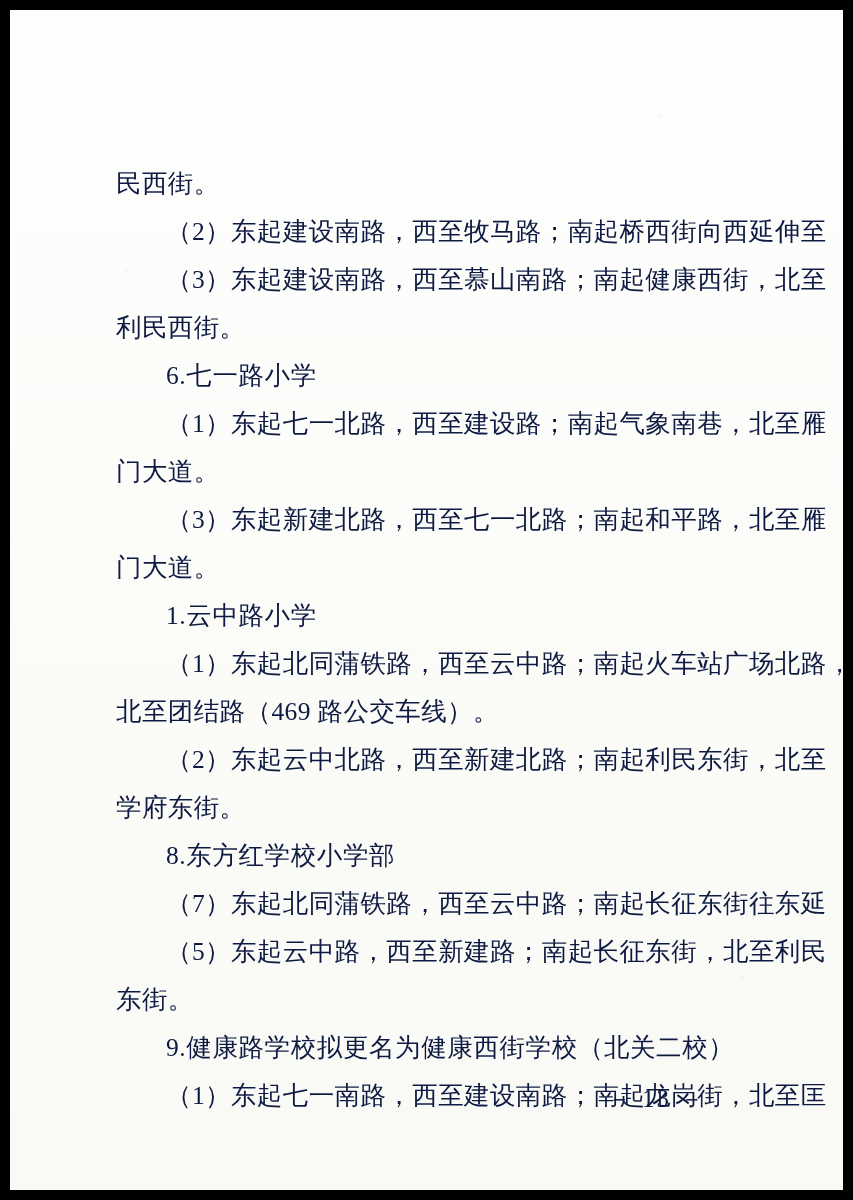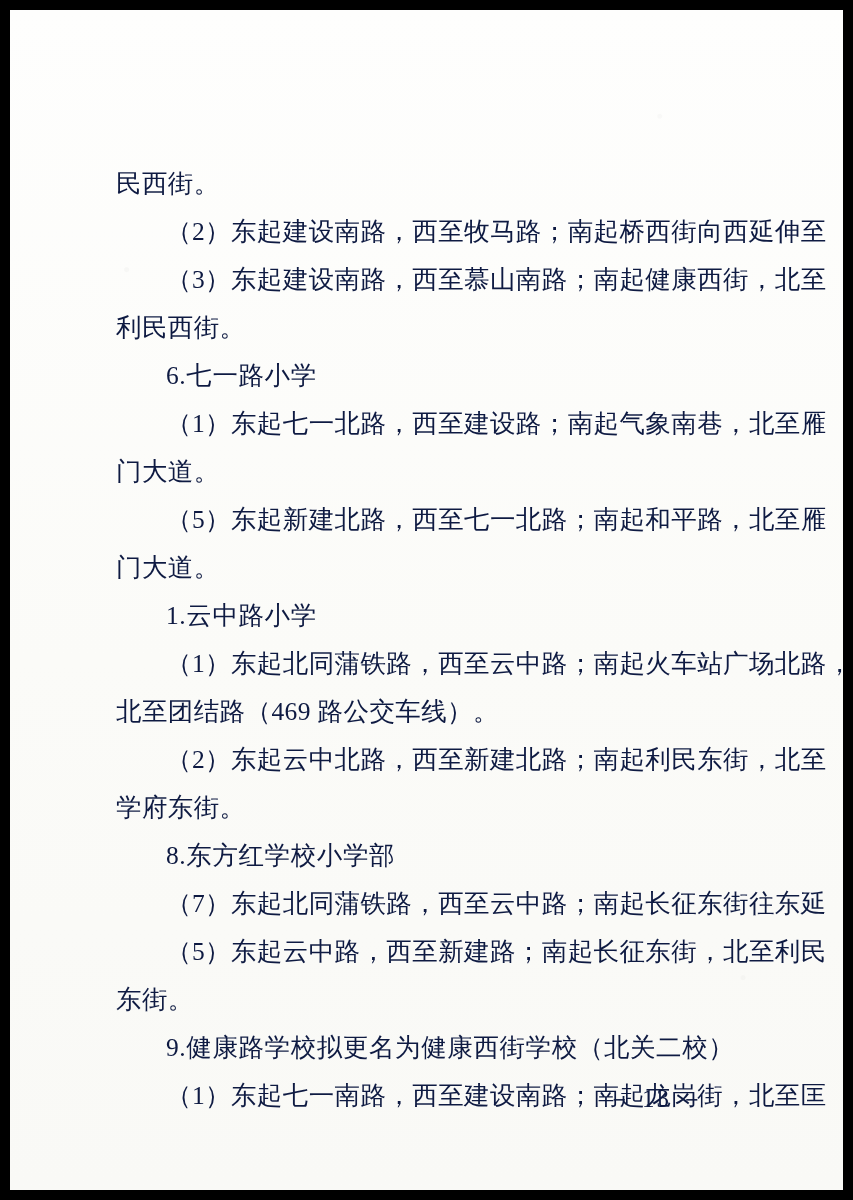--- a/index.html
+++ b/index.html
@@ -77,21 +77,21 @@
   <div class="paper-texture"></div>
 
   <div class="content">
     <div class="line plain">民西街。</div>
     <div class="line indent">（2）东起建设南路，西至牧马路；南起桥西街向西延伸至</div>
     <div class="line indent">（3）东起建设南路，西至慕山南路；南起健康西街，北至</div>
     <div class="line plain">利民西街。</div>
     <div class="line heading">6.七一路小学</div>
     <div class="line indent">（1）东起七一北路，西至建设路；南起气象南巷，北至雁</div>
     <div class="line plain">门大道。</div>
-    <div class="line indent">（5）东起新建北路，西至七一北路；南起和平路，北至雁</div>
+    <div class="line indent">（3）东起新建北路，西至七一北路；南起和平路，北至雁</div>
     <div class="line plain">门大道。</div>
     <div class="line heading">1.云中路小学</div>
     <div class="line indent">（1）东起北同蒲铁路，西至云中路；南起火车站广场北路，</div>
     <div class="line plain">北至团结路（469 路公交车线）。</div>
     <div class="line indent">（2）东起云中北路，西至新建北路；南起利民东街，北至</div>
     <div class="line plain">学府东街。</div>
     <div class="line heading">8.东方红学校小学部</div>
     <div class="line indent">（7）东起北同蒲铁路，西至云中路；南起长征东街往东延</div>
     <div class="line indent">（5）东起云中路，西至新建路；南起长征东街，北至利民</div>
     <div class="line plain">东街。</div>

